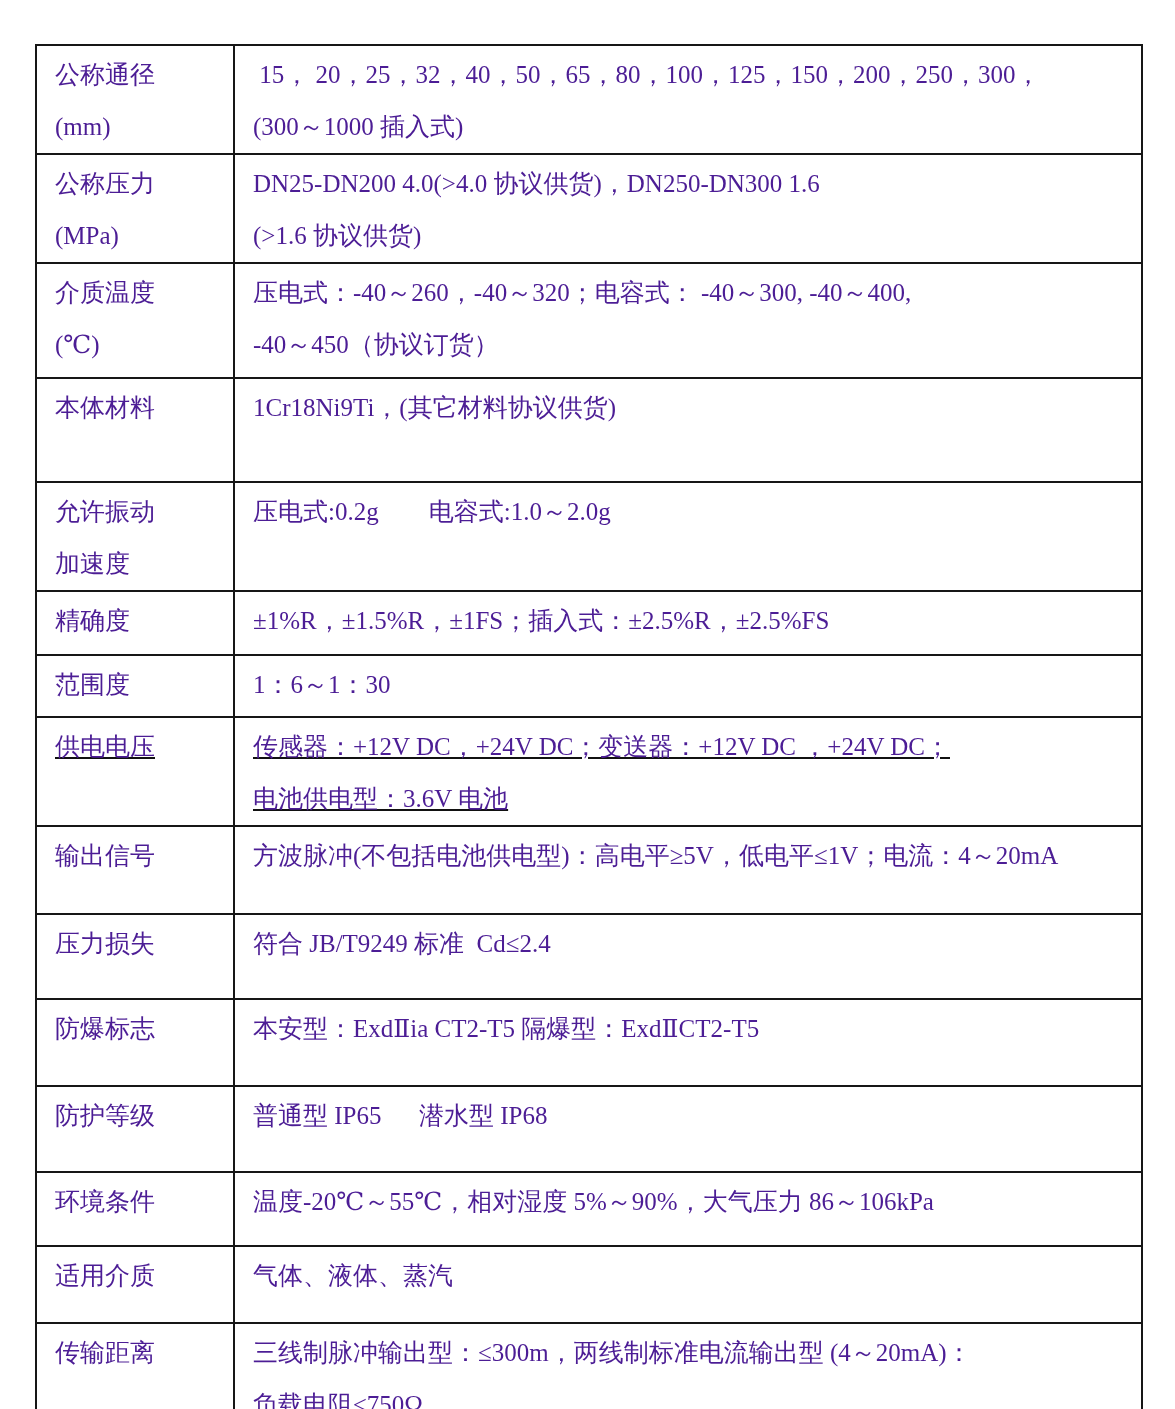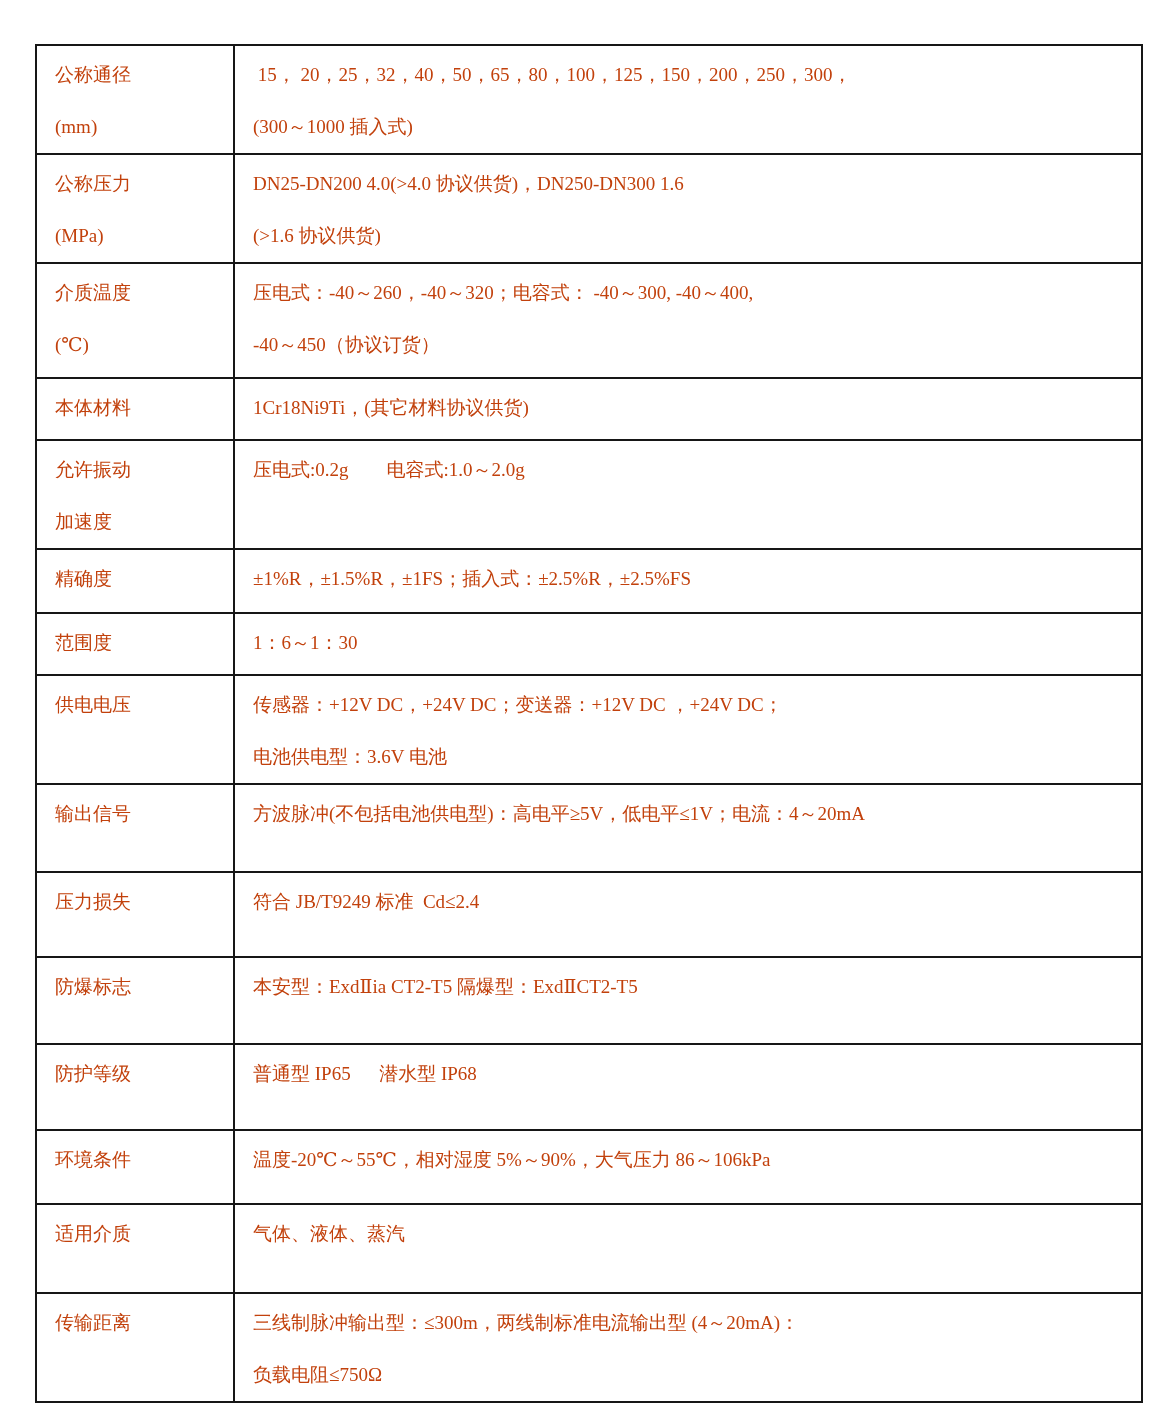--- a/index.html
+++ b/index.html
@@ -27,24 +27,24 @@
     vertical-align: top;
     padding: 3px 6px 0 18px;
   }
   td.label-cell {
     width: 172px;
   }
   td.value-cell {
     padding-left: 20px;
   }
   .line {
-    font-size: 19px;
+    font-size: 25px;
     line-height: 52px;
     white-space: pre-wrap;
-    color: #c2410c;
+    color: #4c1d95;
   }
 </style>
 </head>
 <body>
 
 <table class="spec-table">
   <tbody>
     <tr style="height:108px;">
       <td class="label-cell">
         <div class="line">公称通径</div>
@@ -68,21 +68,21 @@
     <tr style="height:115px;">
       <td class="label-cell">
         <div class="line">介质温度</div>
         <div class="line">(℃)</div>
       </td>
       <td class="value-cell">
         <div class="line">压电式：-40～260，-40～320；电容式： -40～300, -40～400,</div>
         <div class="line">-40～450（协议订货）</div>
       </td>
     </tr>
-    <tr style="height:62px;">
+    <tr style="height:104px;">
       <td class="label-cell">
         <div class="line">本体材料</div>
       </td>
       <td class="value-cell">
         <div class="line">1Cr18Ni9Ti，(其它材料协议供货)</div>
       </td>
     </tr>
     <tr style="height:100px;">
       <td class="label-cell">
         <div class="line">允许振动</div>
@@ -101,21 +101,21 @@
       </td>
     </tr>
     <tr style="height:62px;">
       <td class="label-cell">
         <div class="line">范围度</div>
       </td>
       <td class="value-cell">
         <div class="line">1：6～1：30</div>
       </td>
     </tr>
-    <tr style="height:101px;">
+    <tr style="height:101px;text-decoration:underline;">
       <td class="label-cell">
         <div class="line">供电电压</div>
       </td>
       <td class="value-cell">
         <div class="line">传感器：+12V DC，+24V DC；变送器：+12V DC ，+24V DC；</div>
         <div class="line">电池供电型：3.6V 电池</div>
       </td>
     </tr>
     <tr style="height:88px;">
       <td class="label-cell">
@@ -150,21 +150,21 @@
       </td>
     </tr>
     <tr style="height:74px;border-radius:9px;">
       <td class="label-cell">
         <div class="line">环境条件</div>
       </td>
       <td class="value-cell">
         <div class="line">温度-20℃～55℃，相对湿度 5%～90%，大气压力 86～106kPa</div>
       </td>
     </tr>
-    <tr style="height:89px;">
+    <tr style="height:77px;">
       <td class="label-cell">
         <div class="line">适用介质</div>
       </td>
       <td class="value-cell">
         <div class="line">气体、液体、蒸汽</div>
       </td>
     </tr>
     <tr style="height:101px;">
       <td class="label-cell">
         <div class="line">传输距离</div>

